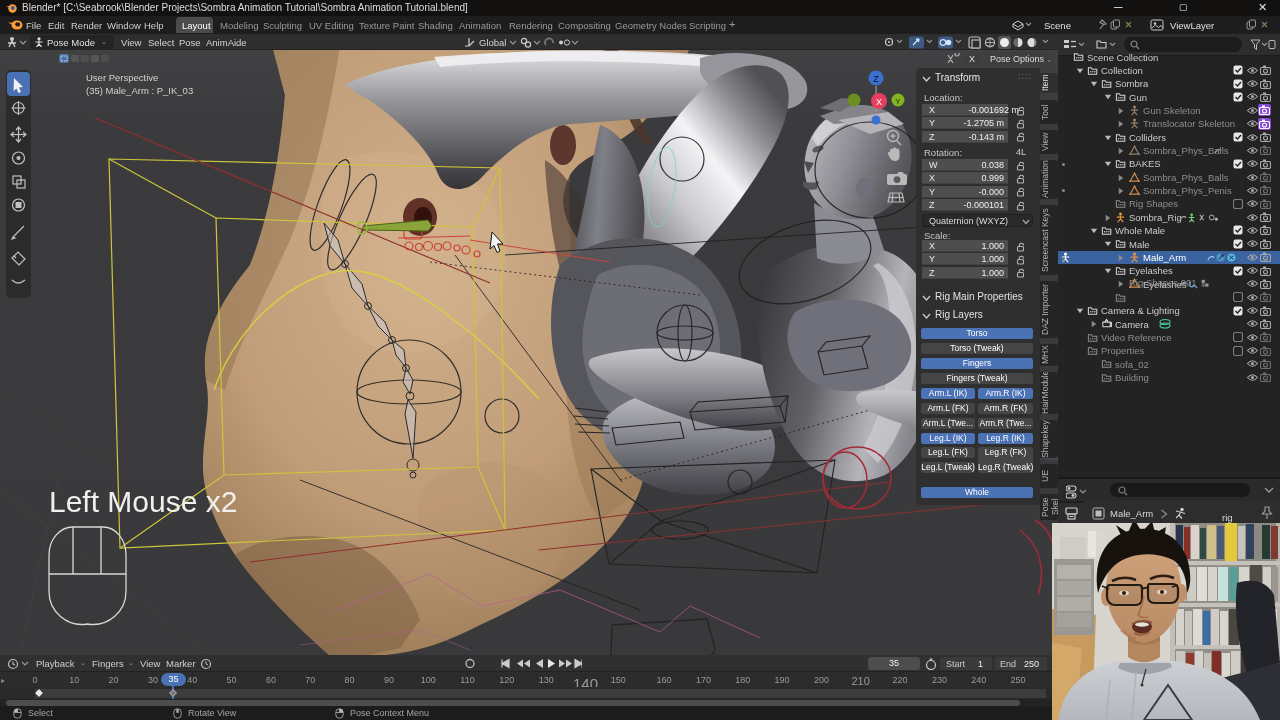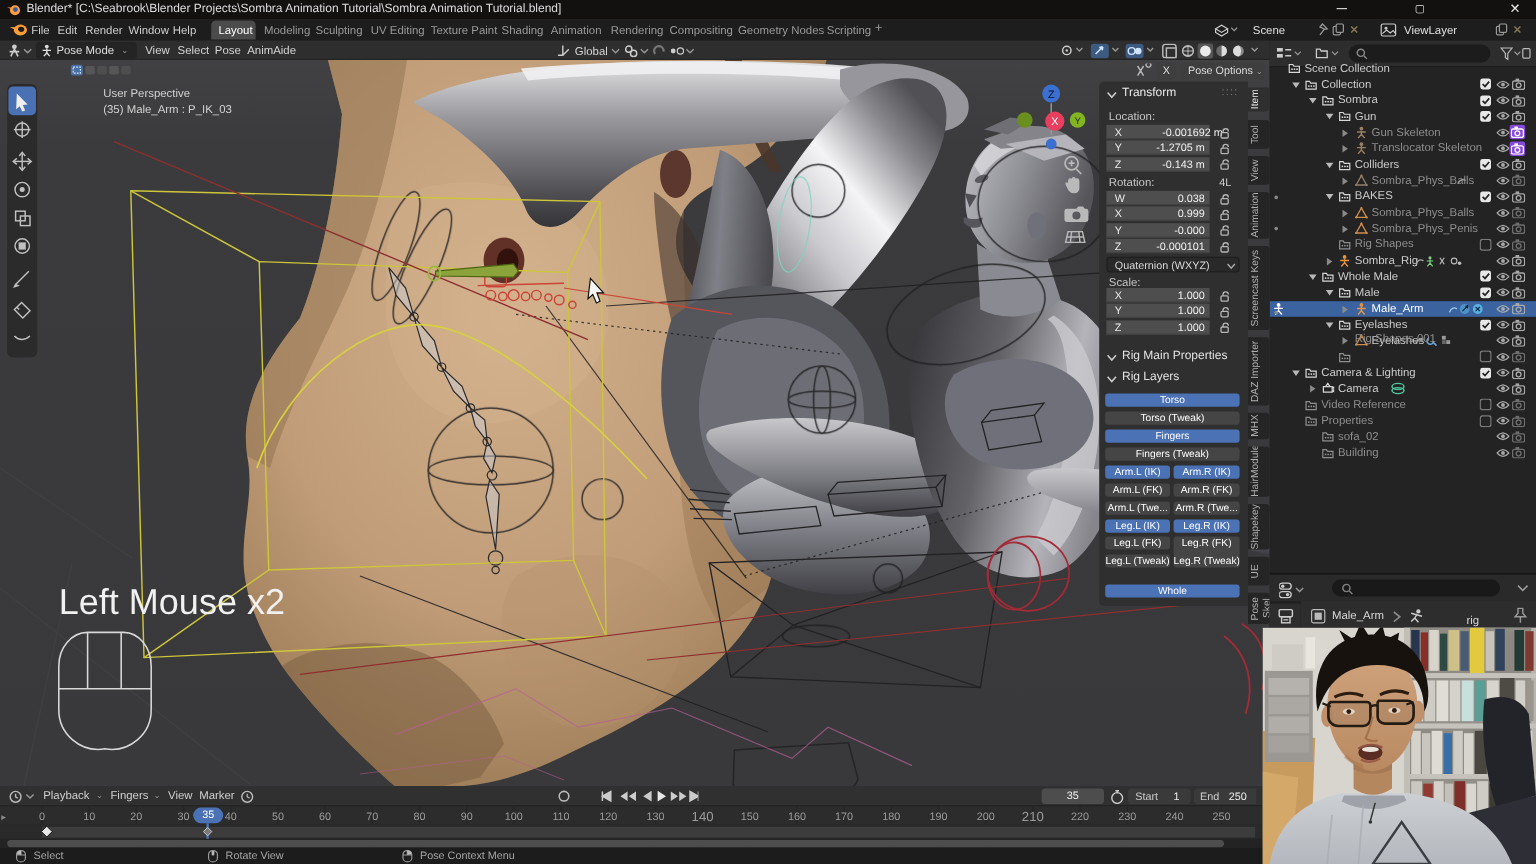--- a/index.html
+++ b/index.html
@@ -666,22 +666,22 @@
   <span class="abs" style="left:178.3px;top:20px;width:28px;text-align:center;font-size:9px;color:#9b9b9b;">40</span>
   <span class="abs" style="left:217.6px;top:20px;width:28px;text-align:center;font-size:9px;color:#9b9b9b;">50</span>
   <span class="abs" style="left:256.9px;top:20px;width:28px;text-align:center;font-size:9px;color:#9b9b9b;">60</span>
   <span class="abs" style="left:296.2px;top:20px;width:28px;text-align:center;font-size:9px;color:#9b9b9b;">70</span>
   <span class="abs" style="left:335.6px;top:20px;width:28px;text-align:center;font-size:9px;color:#9b9b9b;">80</span>
   <span class="abs" style="left:374.9px;top:20px;width:28px;text-align:center;font-size:9px;color:#9b9b9b;">90</span>
   <span class="abs" style="left:414.2px;top:20px;width:28px;text-align:center;font-size:9px;color:#9b9b9b;">100</span>
   <span class="abs" style="left:453.5px;top:20px;width:28px;text-align:center;font-size:9px;color:#9b9b9b;">110</span>
   <span class="abs" style="left:492.8px;top:20px;width:28px;text-align:center;font-size:9px;color:#9b9b9b;">120</span>
   <span class="abs" style="left:532.2px;top:20px;width:28px;text-align:center;font-size:9px;color:#9b9b9b;">130</span>
-  <span class="abs" style="left:571.5px;top:20px;width:28px;text-align:center;font-size:11px;color:#9b9b9b;">140</span>
-  <span class="abs" style="left:610.8px;top:20px;width:28px;text-align:center;font-size:9px;color:#9b9b9b;">150</span>
+  <span class="abs" style="left:571.5px;top:20px;width:28px;text-align:center;font-size:15px;color:#9b9b9b;">140</span>
+  <span class="abs" style="left:610.8px;top:20px;width:28px;font-size:9px;color:#9b9b9b;">150</span>
   <span class="abs" style="left:650.1px;top:20px;width:28px;text-align:center;font-size:9px;color:#9b9b9b;">160</span>
   <span class="abs" style="left:689.4px;top:20px;width:28px;text-align:center;font-size:9px;color:#9b9b9b;">170</span>
   <span class="abs" style="left:728.8px;top:20px;width:28px;text-align:center;font-size:9px;color:#9b9b9b;">180</span>
   <span class="abs" style="left:768.1px;top:20px;width:28px;text-align:center;font-size:9px;color:#9b9b9b;">190</span>
   <span class="abs" style="left:807.4px;top:20px;width:28px;text-align:center;font-size:9px;color:#9b9b9b;">200</span>
   <span class="abs" style="left:846.7px;top:20px;width:28px;text-align:center;font-size:11px;color:#9b9b9b;">210</span>
   <span class="abs" style="left:886.0px;top:20px;width:28px;text-align:center;font-size:9px;color:#9b9b9b;">220</span>
   <span class="abs" style="left:925.4px;top:20px;width:28px;text-align:center;font-size:9px;color:#9b9b9b;">230</span>
   <span class="abs" style="left:964.7px;top:20px;width:28px;text-align:center;font-size:9px;color:#9b9b9b;">240</span>
   <span class="abs" style="left:1004.0px;top:20px;width:28px;text-align:center;font-size:9px;color:#9b9b9b;">250</span>

